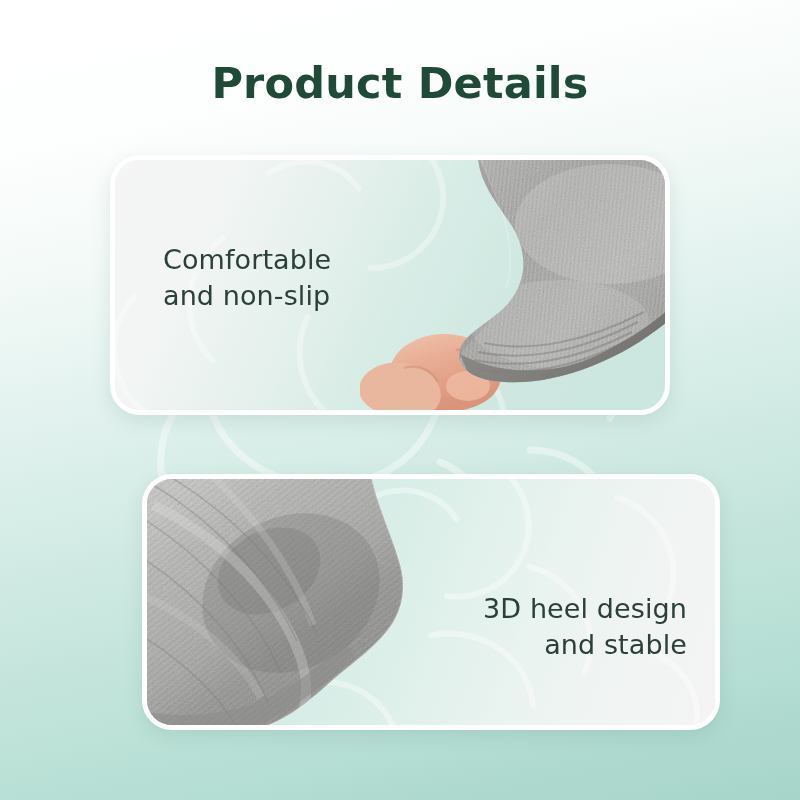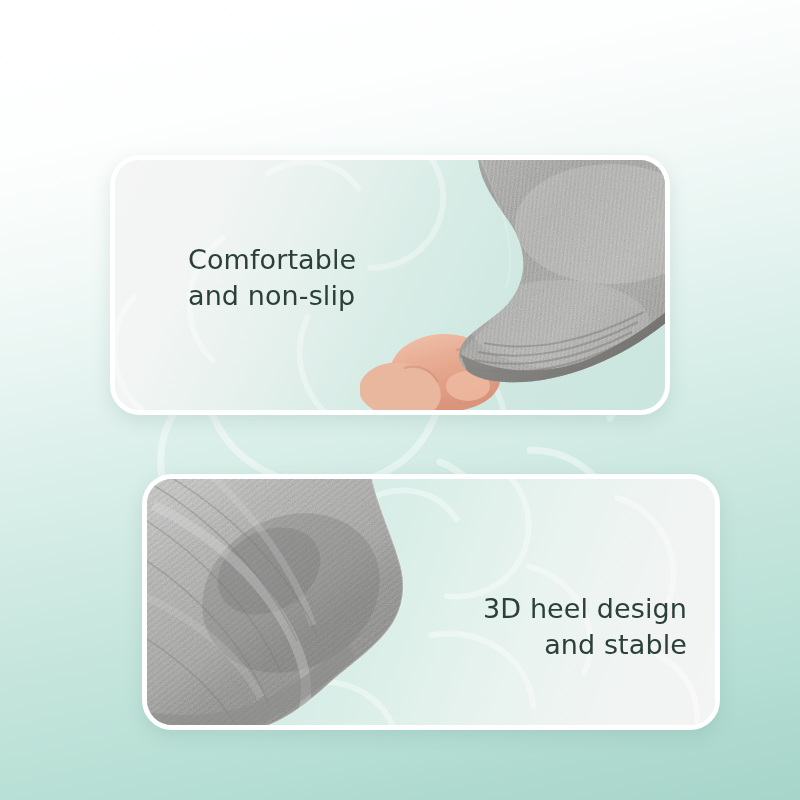--- a/index.html
+++ b/index.html
@@ -150,21 +150,20 @@
     line-height: 1.33;
     letter-spacing: 0.1px;
     white-space: pre-line;
     z-index: 3;
   }
 
   #caption1 {
     left: 48px;
     top: 82px;
     text-align: left;
-    margin-left: 25px;
   }
 
   #caption2 {
     right: 28px;
     top: 112px;
     text-align: right;
   }
 </style>
 </head>
 <body>
@@ -182,20 +181,21 @@
       <path d="M370 432 C 390 386, 366 330, 320 312"></path>
       <path d="M410 300 C 460 300, 500 340, 500 390 C 500 442, 456 480, 406 474"></path>
       <path d="M120 430 C 86 452, 74 500, 96 534"></path>
       <path d="M250 118 C 268 98, 300 96, 318 114"></path>
       <path d="M205 205 C 228 185, 262 186, 282 208"></path>
       <path d="M330 520 C 360 546, 408 544, 434 514"></path>
       <path d="M455 170 C 492 186, 508 232, 490 268"></path>
     </g>
   </svg>
 
+  <div id="title">Product Details</div>
 
   <div id="card1" class="card">
     <div class="card-bg"></div>
 
     <svg class="card-swirl" viewBox="0 0 640 340" fill="none" preserveAspectRatio="none">
       <g stroke="#ffffff" stroke-width="6" stroke-linecap="round" opacity="0.45">
         <path d="M250 10 C 300 -10, 360 14, 372 62 C 384 110, 344 152, 300 150"></path>
         <path d="M196 54 C 228 34, 268 40, 288 70"></path>
         <path d="M150 120 C 110 150, 104 210, 140 244"></path>
         <path d="M236 200 C 214 248, 240 304, 292 320"></path>

